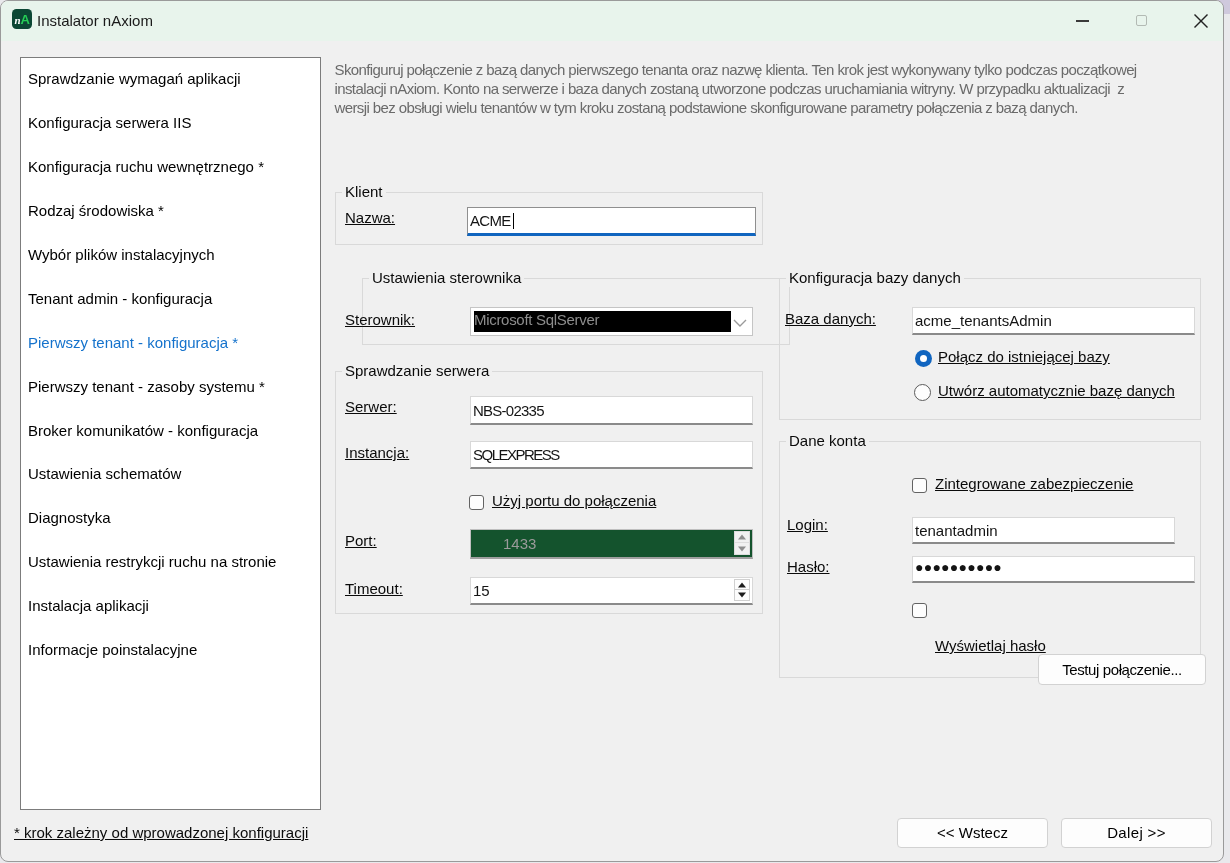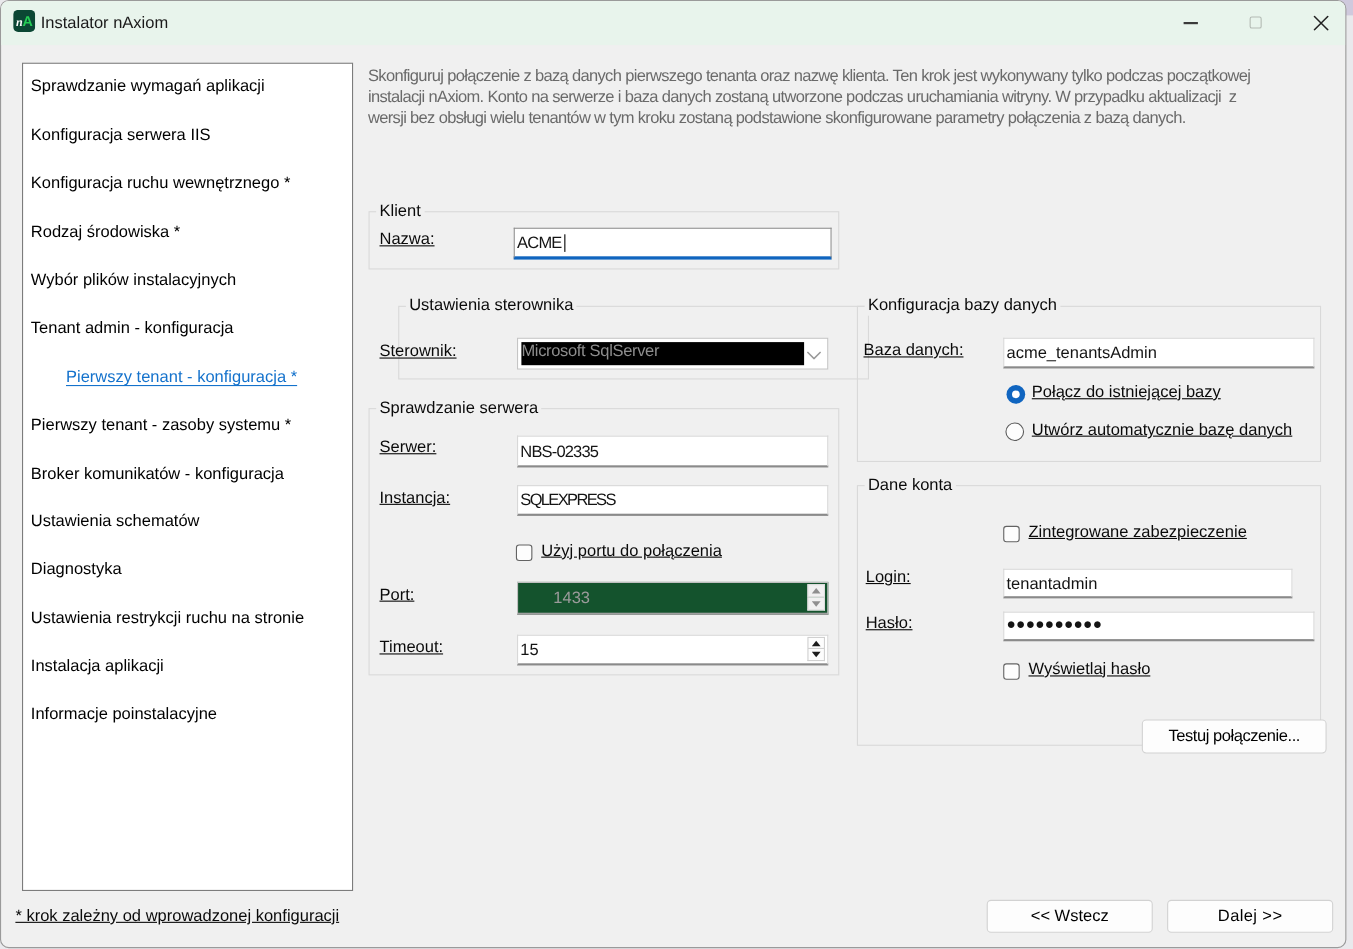--- a/index.html
+++ b/index.html
@@ -6,21 +6,21 @@
   html,body { width:1230px; height:863px; overflow:hidden; }
   body { background:#e9e9ec; font-family:"Liberation Sans", sans-serif; position:relative; }
   .win { position:absolute; left:0; top:0; width:1224px; height:862px; background:#f0f0f0;
          border:1px solid #9a9a9a; border-radius:8px; overflow:hidden; }
   .titlebar { position:absolute; left:0; top:0; width:100%; height:40px; background:#e8f4ec; }
   .title { position:absolute; left:36px; top:0; height:40px; line-height:40px; font-size:15px; color:#1a1a1a; }
   .mindash { position:absolute; left:1075px; top:19px; width:13px; height:2px; background:#3a3a3a; }
   .maxsq { position:absolute; left:1135px; top:14px; width:11px; height:11px; border:1px solid #b3bab4; border-radius:2px; }
   .sidebar { position:absolute; left:19px; top:56px; width:301px; height:753px; background:#ffffff; border:1px solid #7c7c7c; }
   .item { position:absolute; left:27px; font-size:15px; line-height:18px; color:#000; white-space:nowrap; }
-  .item.cur { color:#1472cc; text-decoration:underline; text-decoration-skip-ink:none; text-underline-offset:3px;margin-left:32px; }
+  .item.cur { color:#1472cc; text-decoration-skip-ink:none; text-underline-offset:3px; }
   .desc { position:absolute; left:333.5px; font-size:15px; line-height:19px; color:#6a6a6a; white-space:nowrap; letter-spacing:-0.6px; }
   .grp { position:absolute; border:1px solid #d9d9d9; }
   .leg { position:absolute; left:6px; top:-10.5px; background:#f0f0f0; padding:0 3px; font-size:15px; line-height:18px; color:#0a0a0a; white-space:nowrap; }
   .lbl { position:absolute; font-size:15px; line-height:18px; color:#0a0a0a; white-space:nowrap;text-decoration:underline; }
   .tb { position:absolute; background:#fff; border:1px solid #d8d8d8; border-bottom:2px solid #8a8a8a;
         font-size:15px; color:#141414; padding-left:2px; white-space:nowrap; overflow:hidden; }
   .tb .in { display:flex; align-items:center; height:100%; }
   .tbdis { background:#14532d; border:1px solid #bfbfbf; border-bottom:2px solid #9f9f9f; color:#9b9b9b;padding-left:32px; }
   .caret { display:inline-block; width:1px; height:16px; background:#000; margin-left:1px; }
   .spin { position:absolute; right:1px; top:1px; bottom:2px; width:17px; }
@@ -155,18 +155,18 @@
   <div class="lbl" style="left:934px; top:474px;">Zintegrowane zabezpieczenie</div>
   <div class="lbl" style="left:786px; top:515px;">Login:</div>
   <div class="tb" style="left:911px; top:516px; width:263px; height:27px;">
       <div class="in">tenantadmin</div>
     </div>
   <div class="lbl" style="left:786px; top:557px;">Hasło:</div>
   <div class="tb" style="left:911px; top:555px; width:283px; height:27px;">
       <div class="in" style="font-size:14px; letter-spacing:0.25px; position:relative; top:-2.5px;">●●●●●●●●●●</div>
     </div>
   <div class="cb" style="left:911px; top:602px;"></div>
-  <div class="lbl" style="left:934px; top:599px;">Wyświetlaj hasło</div>
+  <div class="lbl" style="left:934px; top:636px;">Wyświetlaj hasło</div>
 
   <div class="btn" style="left:1037px; top:653px; width:168px; height:31px; line-height:29px; letter-spacing:-0.4px;">Testuj połączenie...</div>
   <div class="btn" style="left:896px; top:817px; width:151px; height:30px; line-height:28px;">&lt;&lt; Wstecz</div>
   <div class="btn" style="left:1060px; top:817px; width:151px; height:30px; line-height:28px; letter-spacing:0.35px;">Dalej &gt;&gt;</div>
 </div>
 
 </body></html>

